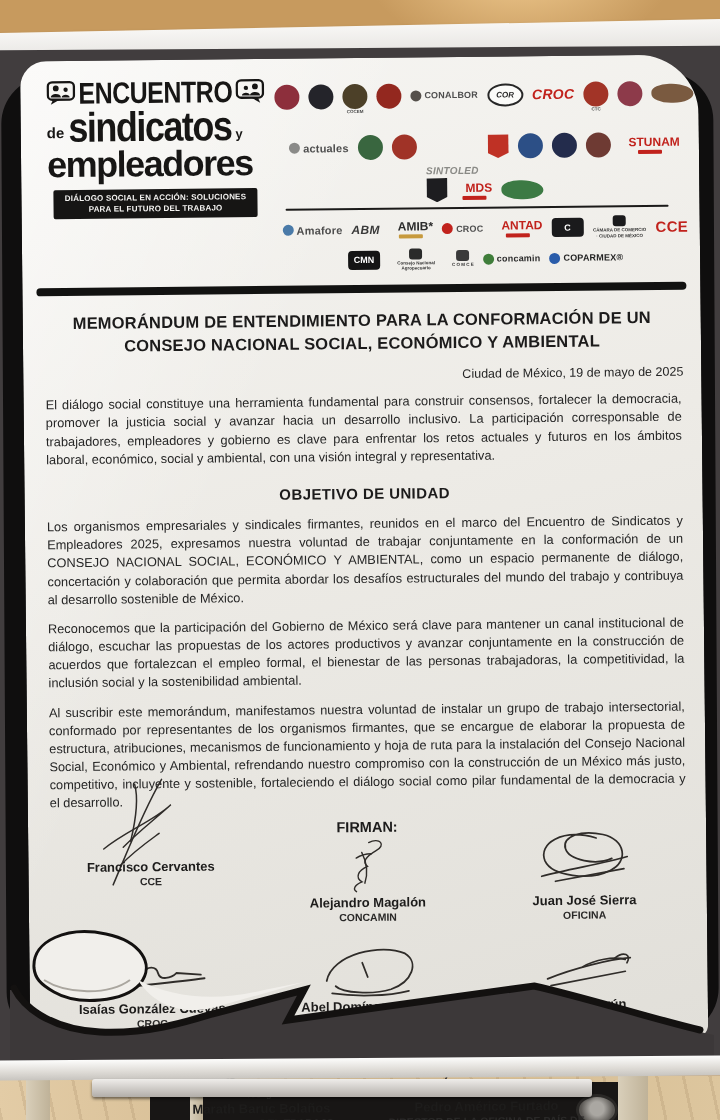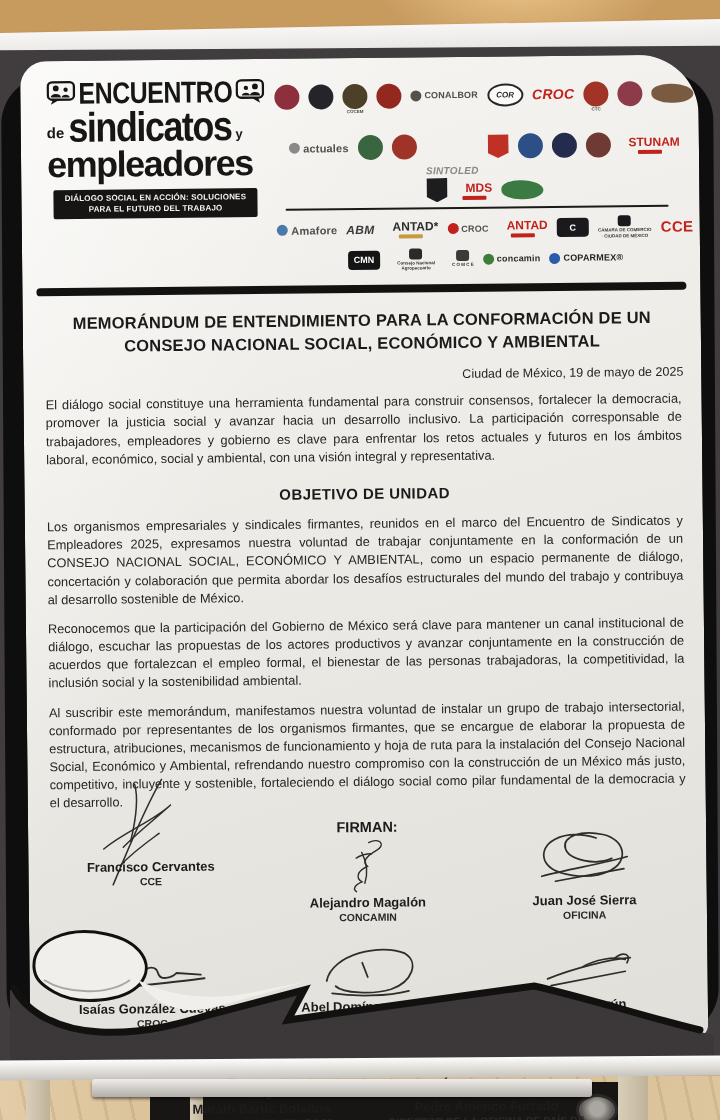--- a/index.html
+++ b/index.html
@@ -211,21 +211,21 @@
             <div class="lg-item shp-blob" style="background: rgb(60, 122, 68);"></div>
           </div>
         <div class="lg-divider"></div>
         <div class="lg-row lg-r3">
             <div class="lg-item shp-itext">
               <i style="background: rgb(74, 122, 168);"></i>
               <span style="font-size: 11px;">Amafore</span>
             </div>
             <div class="lg-item shp-text" style="color: rgb(58, 58, 58); font-style: italic;">ABM</div>
             <div class="lg-item shp-tstack">
-              <span style="color: rgb(44, 44, 44);">ANTAD*</span>
+              <span style="color: rgb(44, 44, 44);">AMIB*</span>
               <i style="background: rgb(199, 154, 61);"></i>
             </div>
             <div class="lg-item shp-itext">
               <i style="background: rgb(193, 34, 28);"></i>
               <span>CROC</span>
             </div>
             <div class="lg-item shp-tstack">
               <span style="color: rgb(193, 34, 28); text-align: center;">ANTAD</span>
               <i style="background: rgb(193, 34, 28);"></i>
             </div>

